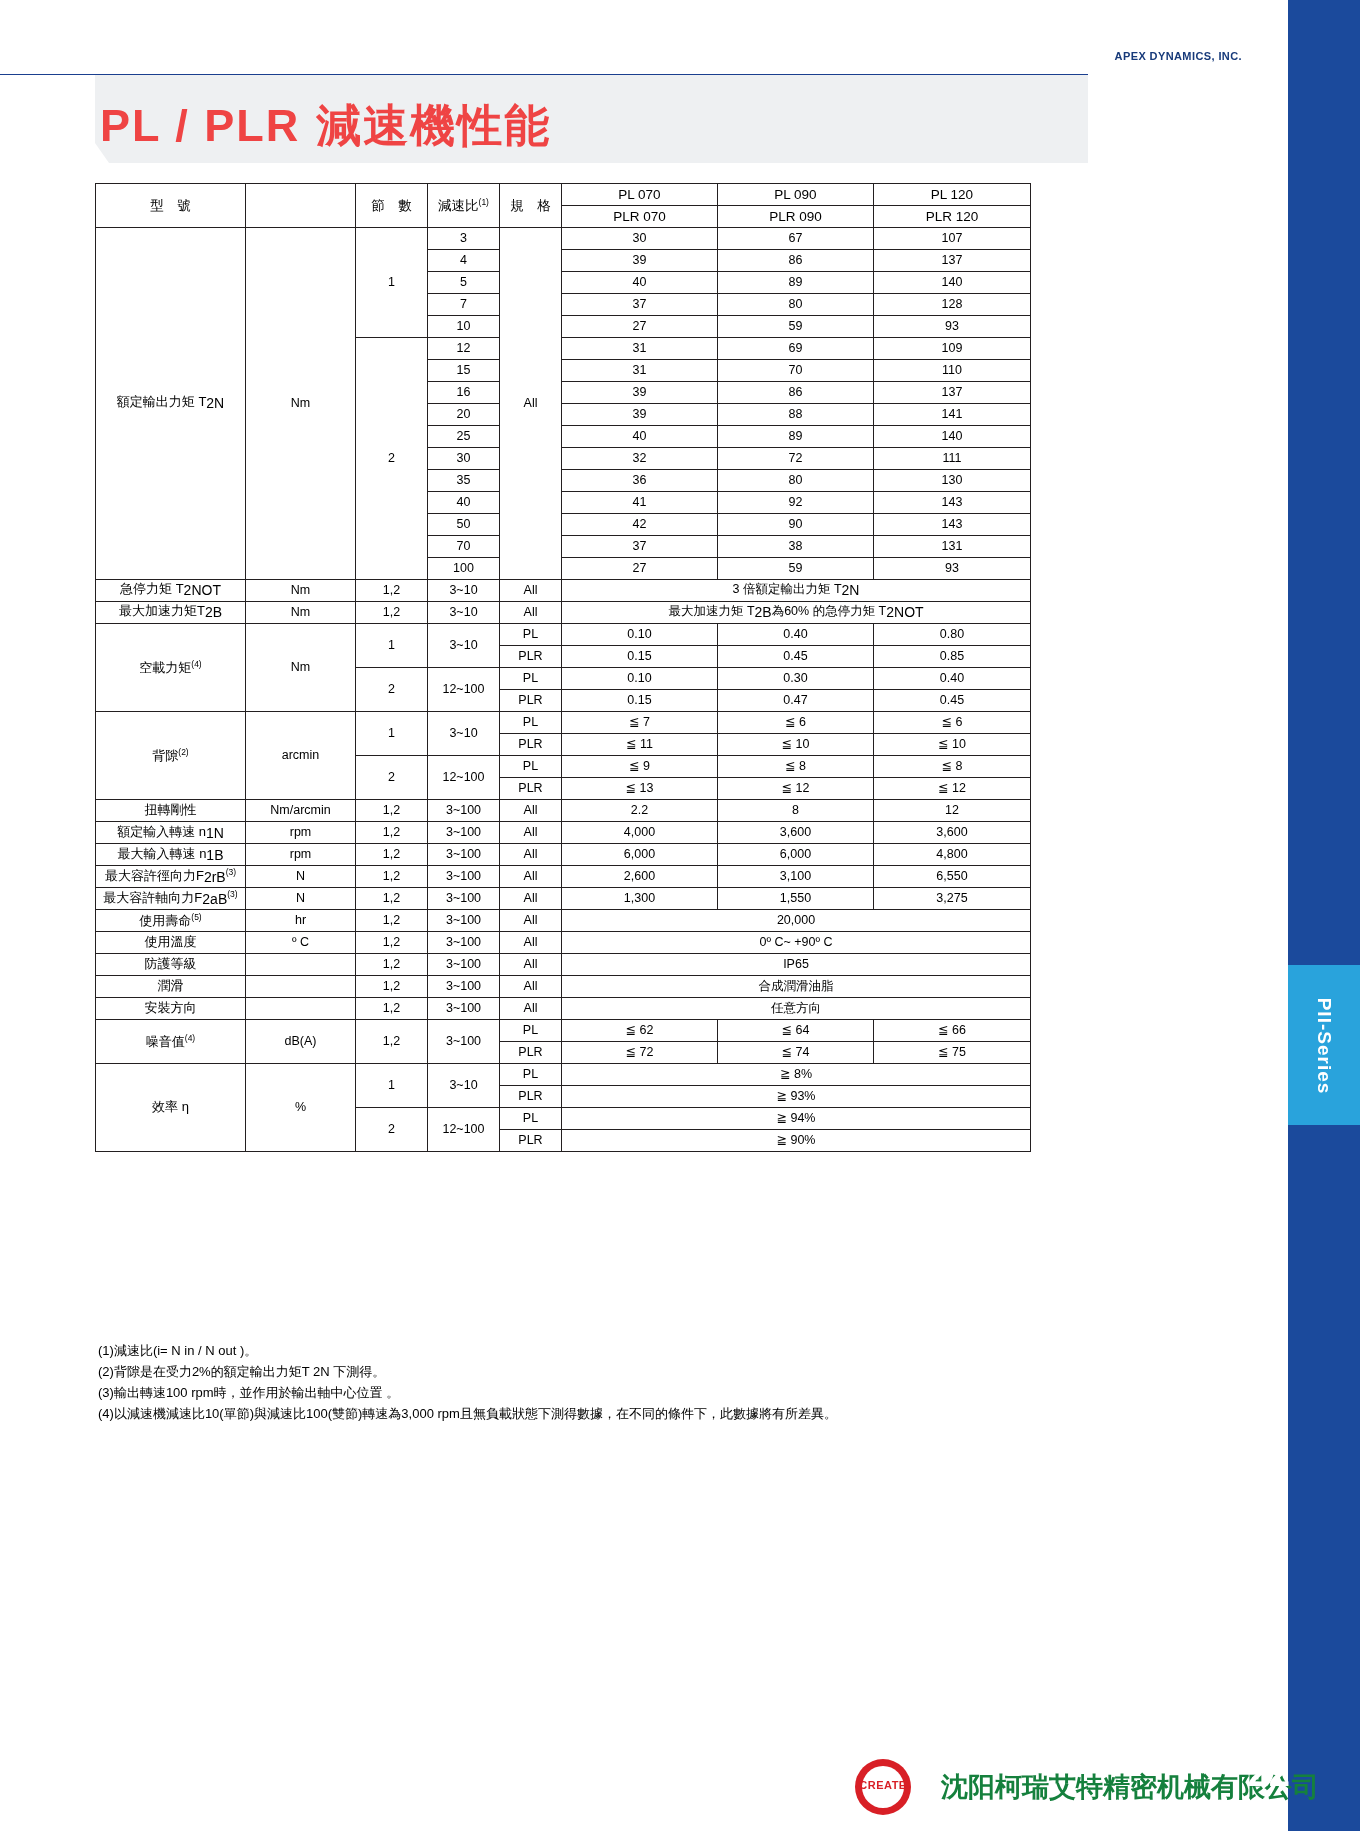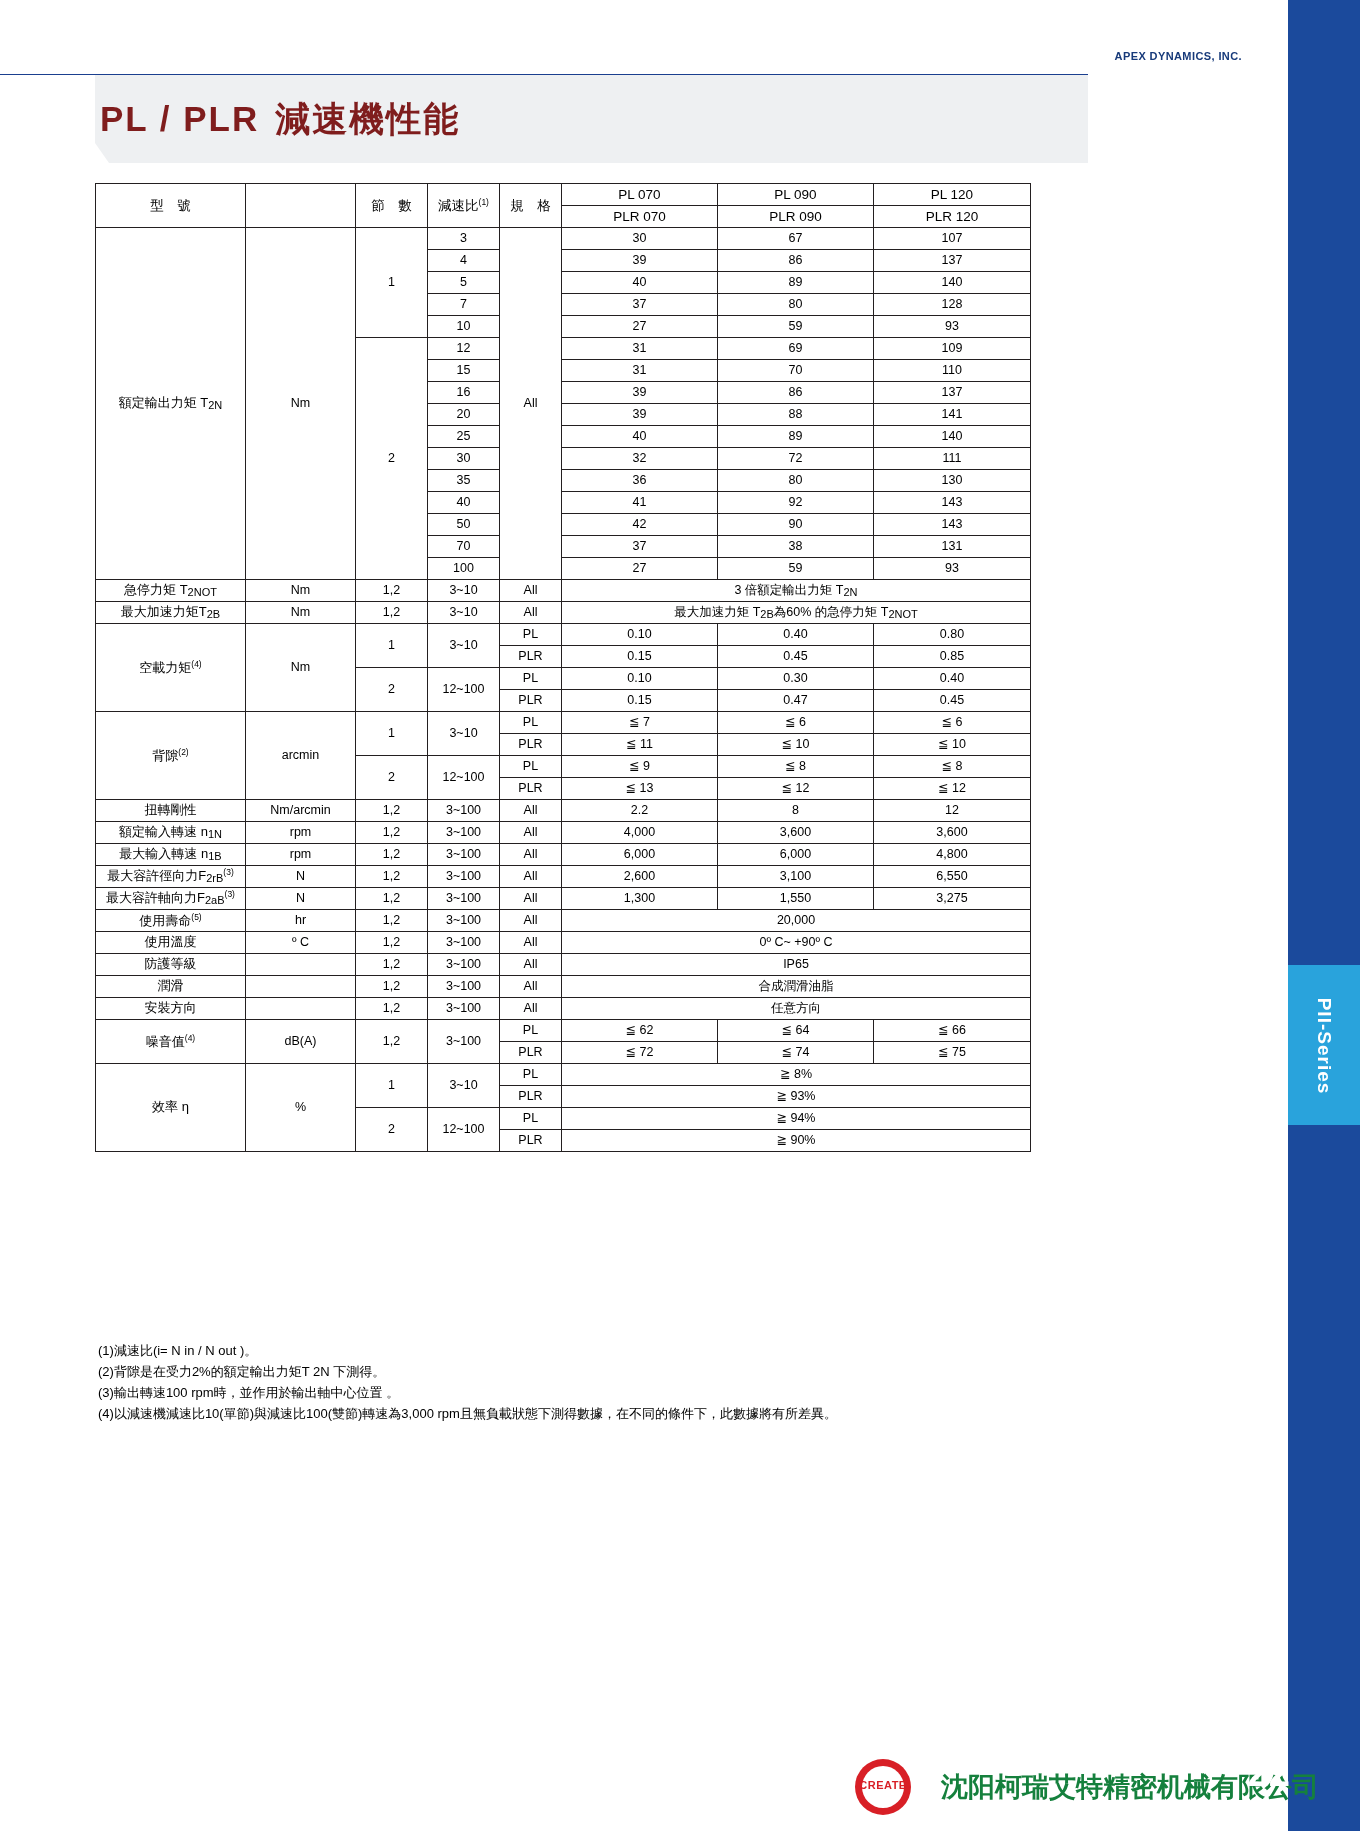--- a/index.html
+++ b/index.html
@@ -72,23 +72,23 @@
     position: absolute;
     top: 143px; left: 95px;
     width: 0; height: 0;
     border-left: 14px solid #ffffff;
     border-top: 20px solid transparent;
   }
   .page-title {
     position: absolute;
     top: 96px;
     left: 100px;
-    font-size: 35px;
+    font-size: 45px;
     font-weight: bold;
-    color: #7f1d1d;
+    color: #ef4444;
     letter-spacing: 1px;
     white-space: nowrap;
   }
   .page-title .latin { letter-spacing: 2px; }
   .page-title .cjk { margin-left: 16px; letter-spacing: 2px; }
 
   
   .side-tab {
     position: absolute;
     top: 965px;
@@ -136,21 +136,21 @@
     font-weight: bold;
     font-size: 13.5px;
     height: 26px;
   }
   td.rowlabel {
     text-align: left;
     padding-left: 8px;
     font-size: 13px;
   }
   td.bold { font-weight: bold; }
-  sub { font-size: 11px; vertical-align: -2px; }
+  sub { font-size: 14px; vertical-align: -2px; }
   sup { font-size: 8.5px; vertical-align: 5px; }
 
   
   .notes {
     position: absolute;
     top: 1340px;
     left: 98px;
     width: 940px;
     font-size: 13px;
     line-height: 1.62;

